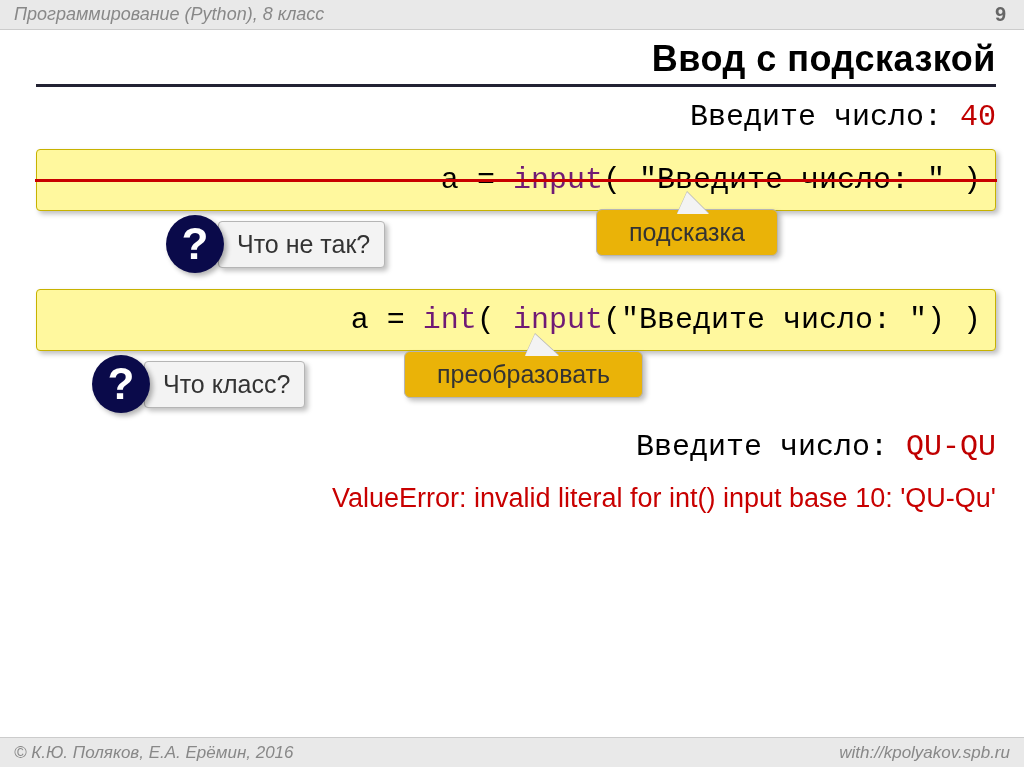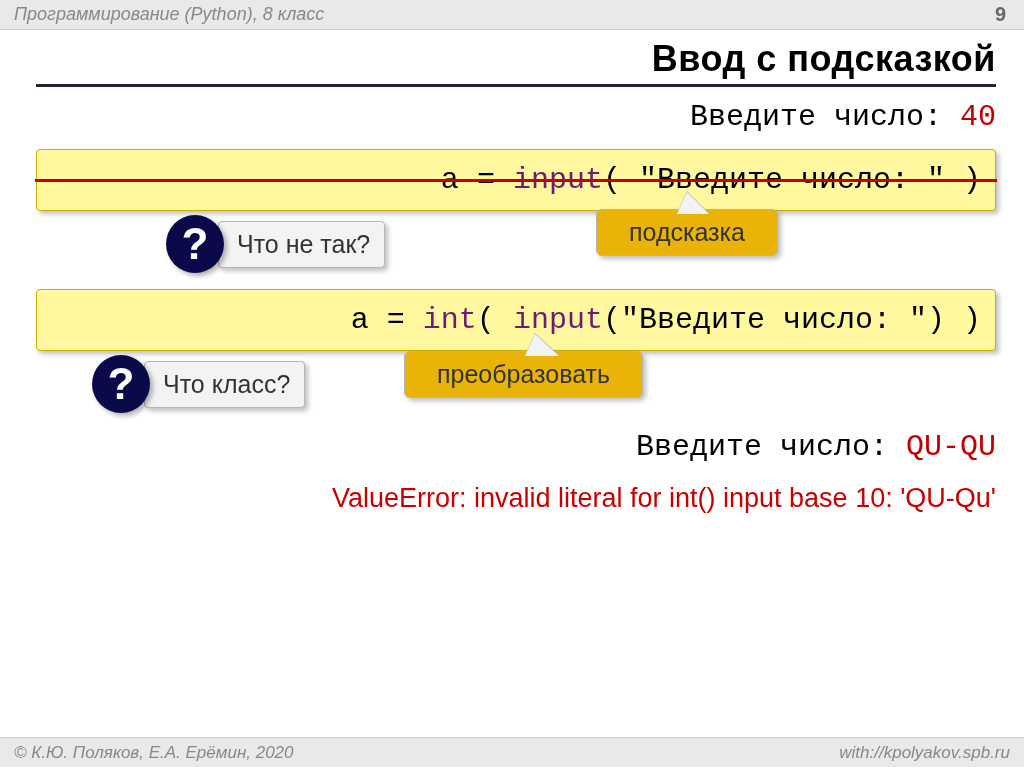--- a/index.html
+++ b/index.html
@@ -201,15 +201,15 @@
 
   <div class="mono prompt2" style="margin-top:40px">
     <span>Введите число: </span><span class="red">QU-QU</span>
   </div>
 
   <div class="error">ValueError: invalid literal for int() input base 10: 'QU-Qu'</div>
 
 </div>
 
 <div class="footer">
-  <span>© К.Ю. Поляков, Е.А. Ерёмин, 2020</span>
+  <span>© К.Ю. Поляков, Е.А. Ерёмин, 2016</span>
   <span>with://kpolyakov.spb.ru</span>
 </div>
 
 </body></html>

